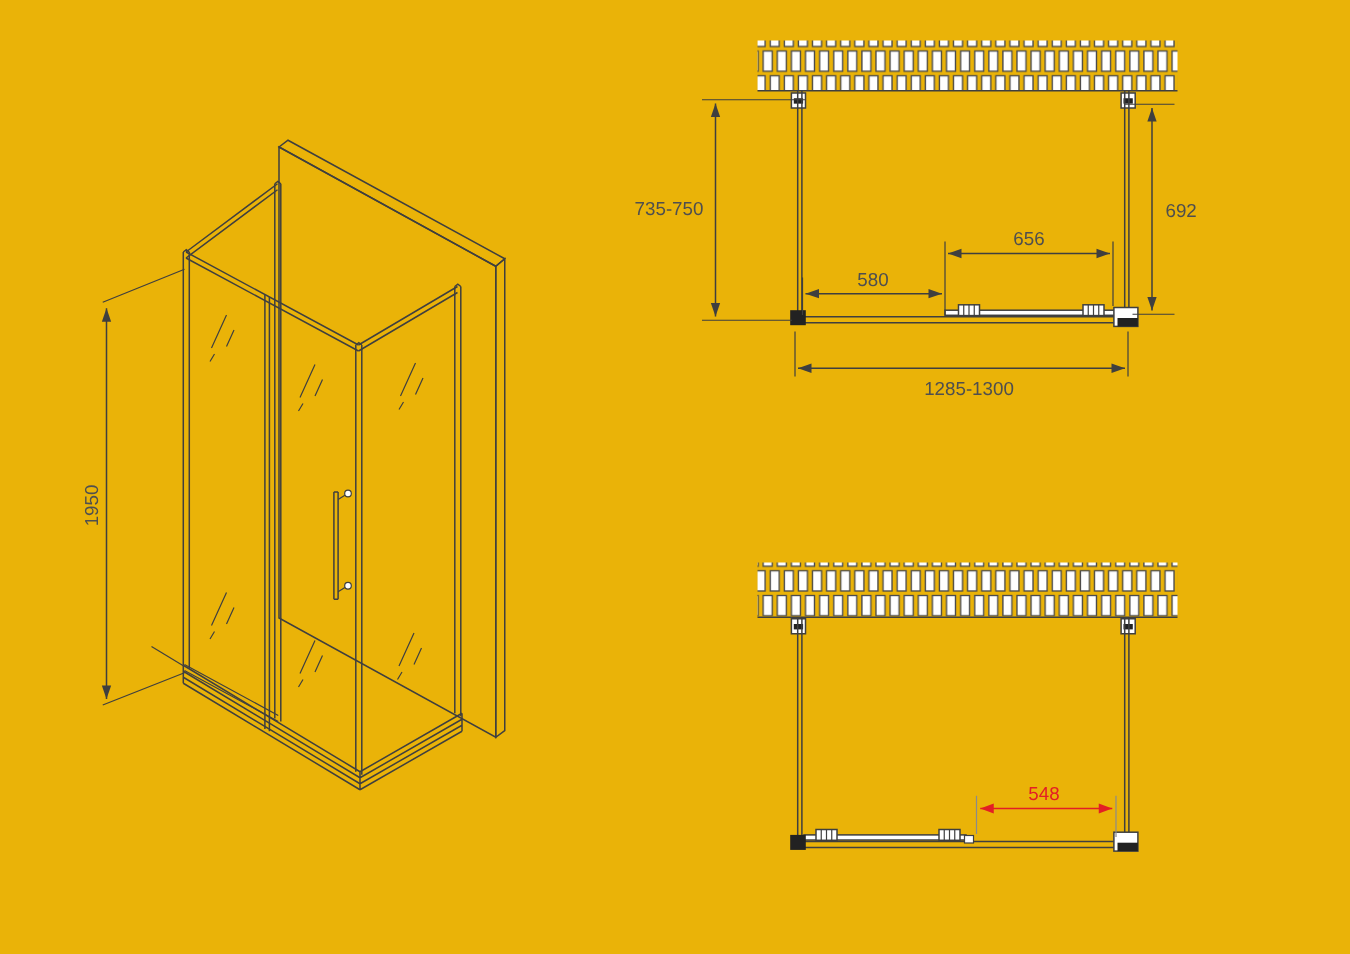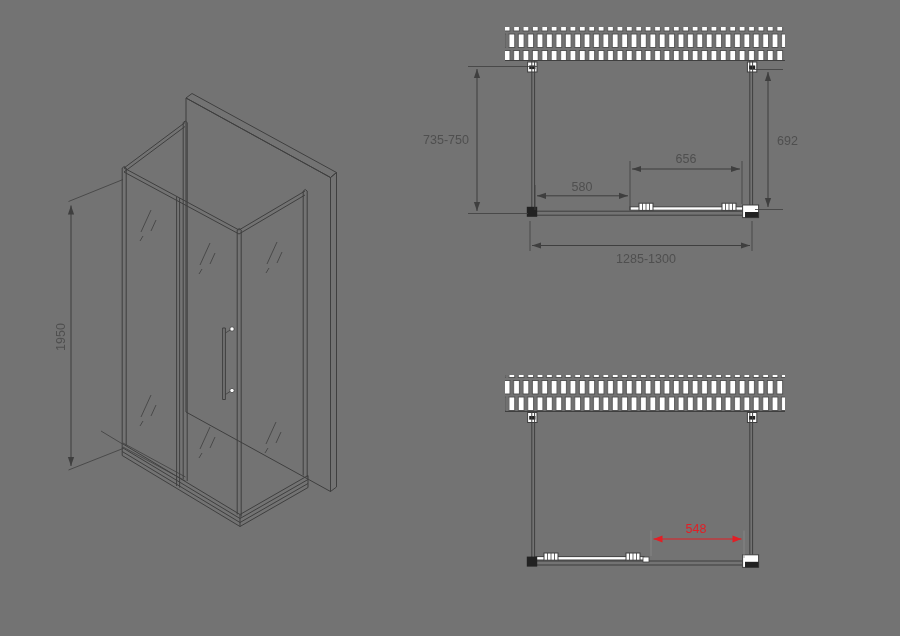--- a/index.html
+++ b/index.html
@@ -1,16 +1,16 @@
 <!DOCTYPE html>
 <html><head>
 <meta charset="utf-8">
 <style>
   html,body{margin:0;padding:0;background:#ffffff;}
-  .page{position:relative;width:900px;height:636px;background:#737373;overflow:hidden;}
+  .page{position:relative;width:900px;height:636px;background:#eab308;overflow:hidden;}
   svg{display:block;}
   text{font-family:"Liberation Sans", sans-serif;font-size:12.5px;fill:#4f4f4f;}
   .dim-red-text{fill:#e31e25;}
   .ln{stroke:#3f3f3f;stroke-width:1;fill:none;}
   .ln-thin{stroke:#3f3f3f;stroke-width:0.8;fill:none;}
   .ln-ext{stroke:#8a8a8a;stroke-width:0.8;fill:none;}
   .ln-red{stroke:#e31e25;stroke-width:1.1;fill:none;}
   .solid{fill:#222222;stroke:none;}
   .white{fill:#ffffff;}
 </style>

